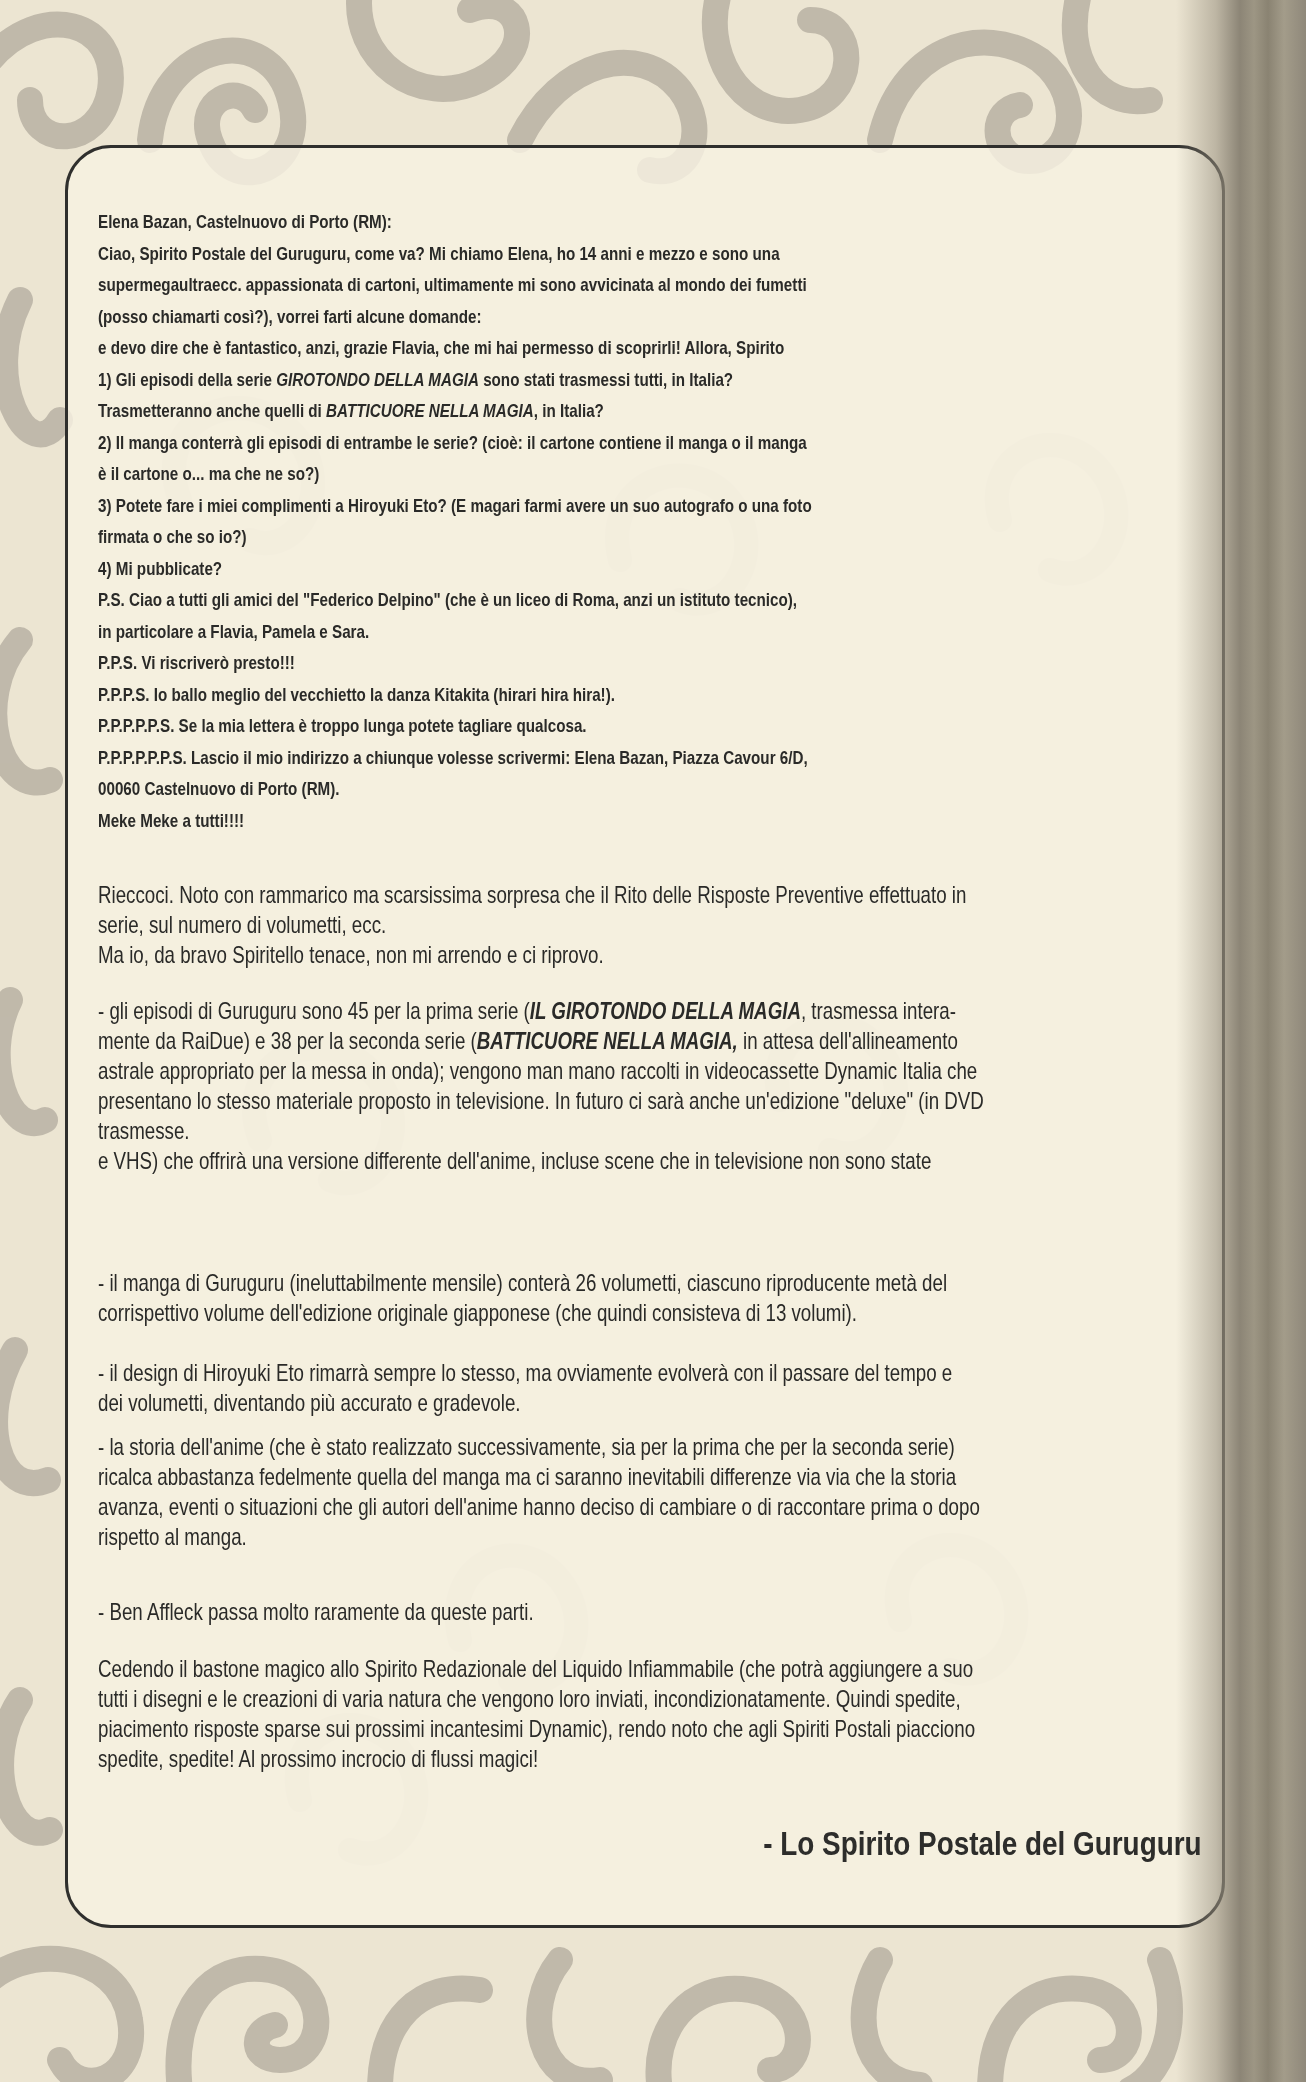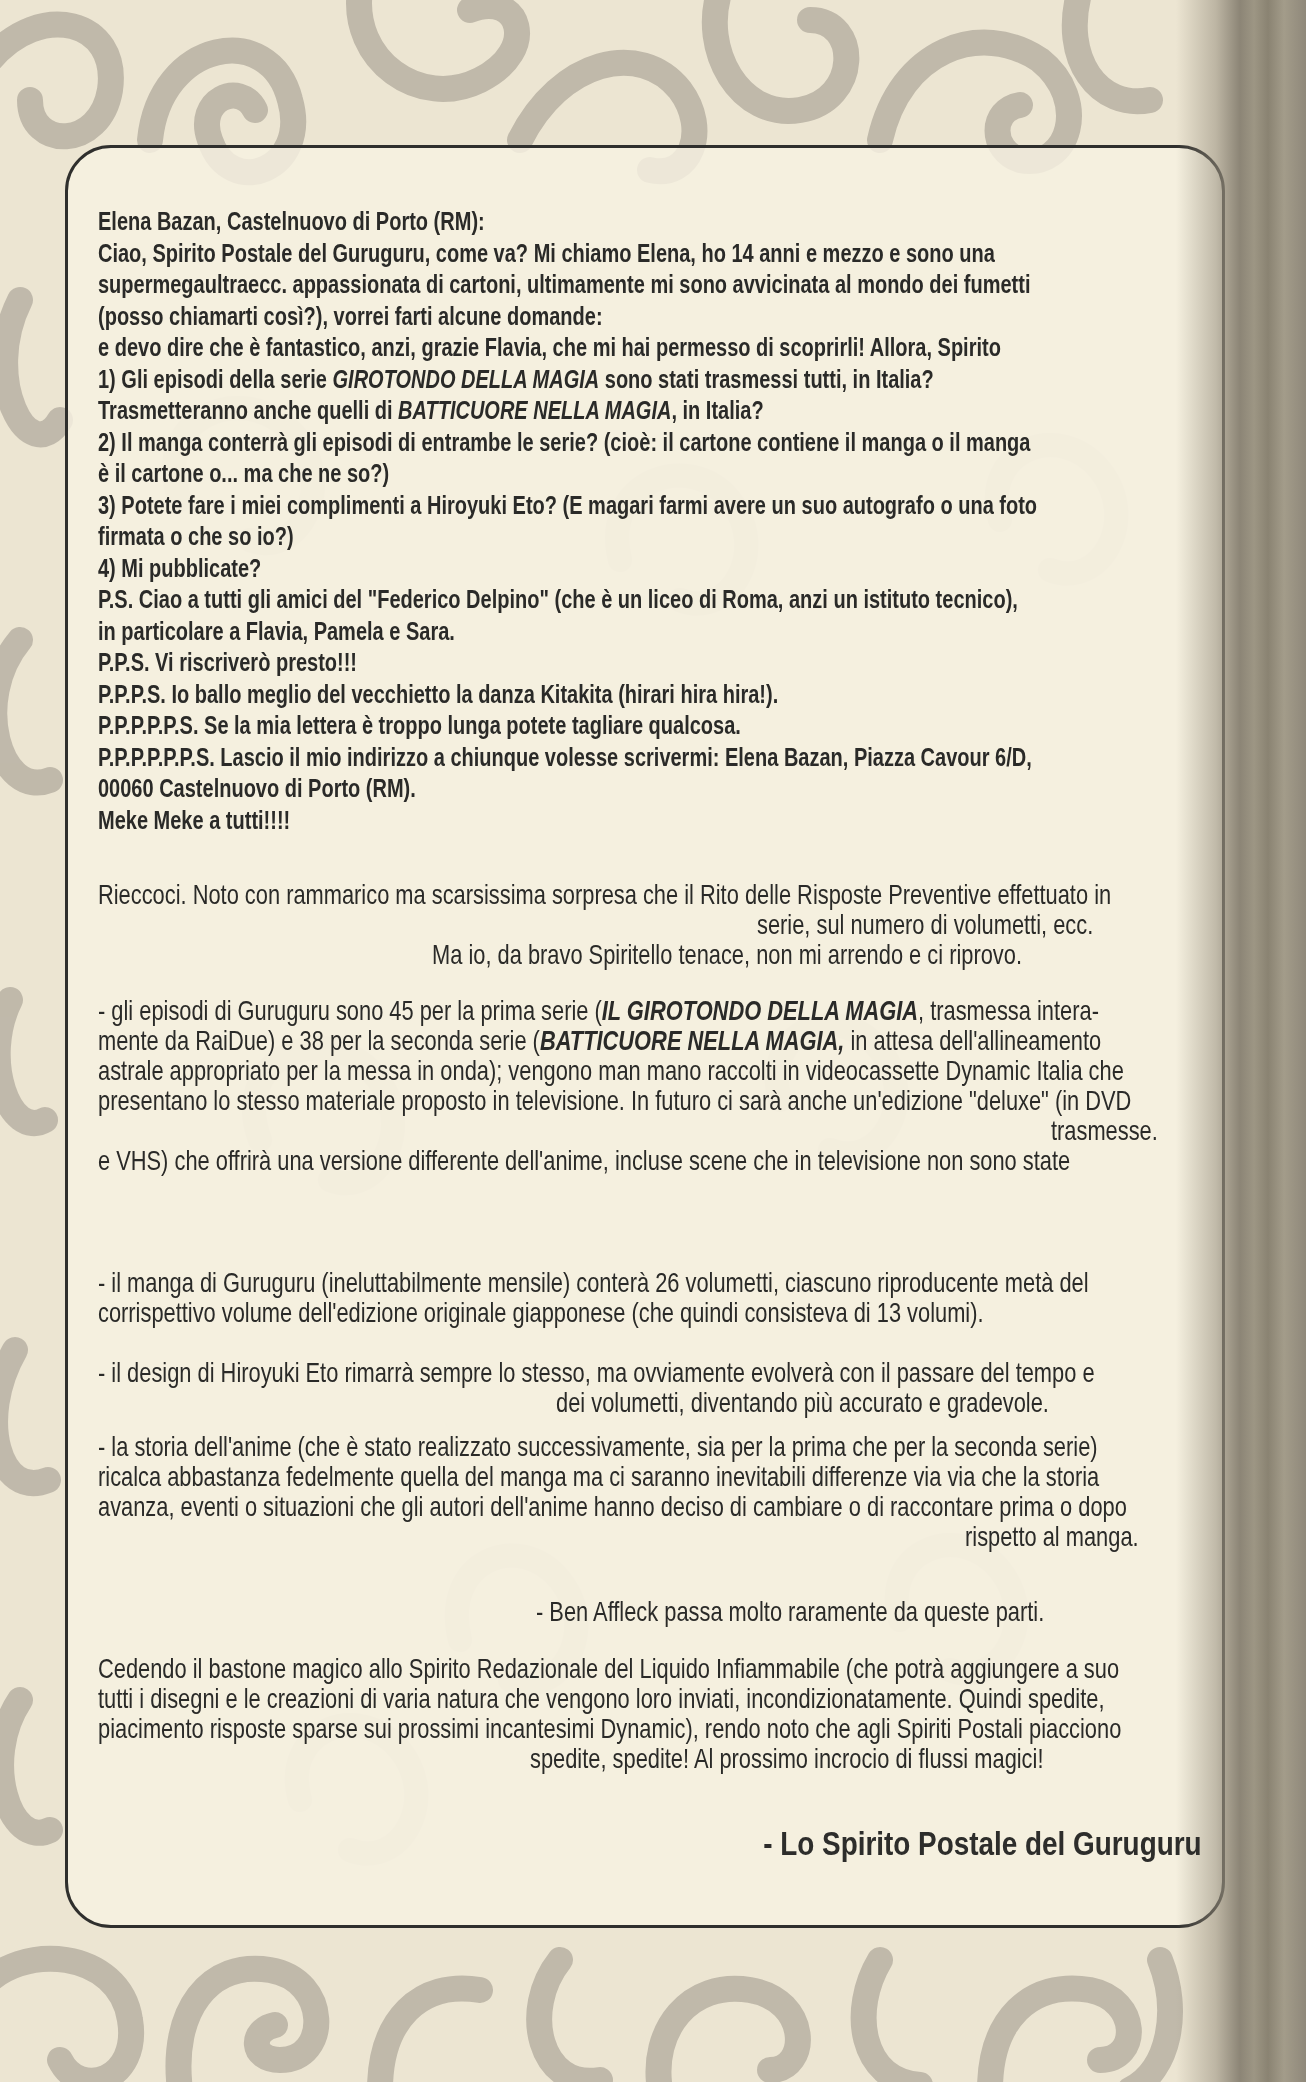--- a/index.html
+++ b/index.html
@@ -19,24 +19,24 @@
   .box {
     position: absolute; left: 65px; top: 145px; width: 1160px; height: 1783px;
     border: 3px solid #2f2f2d; border-radius: 46px;
     background: rgba(246,241,226,0.82);
     box-sizing: border-box;
   }
   .txt {
     position: absolute; left: 98px; width: 1090px;
     transform-origin: 0 0;
   }
-  .letter { top: 206px; font-weight: bold; font-size: 25px; line-height: 31.5px; }
+  .letter { top: 206px; font-weight: bold; font-size: 19px; line-height: 31.5px; }
   .letter .ln, .reply .ln { white-space: nowrap; display: block; }
   .cond { display: inline-block; transform: scaleX(0.80); transform-origin: 0 0; white-space: nowrap; }
-  .reply { font-size: 28px; line-height: 30px; text-align: right; }
+  .reply { font-size: 24px; line-height: 30px; }
   .reply .cond { transform: scaleX(0.78); }
   .sig {
     position: absolute; top: 1824px; right: 104px;
     font-weight: bold; font-size: 34px; color: #2d2d2b;
     transform: scaleX(0.82); transform-origin: 100% 0; white-space: nowrap;
   }
   i.t { font-style: italic; }
   b.t { font-weight: bold; font-style: italic; }
 </style>
 </head>

